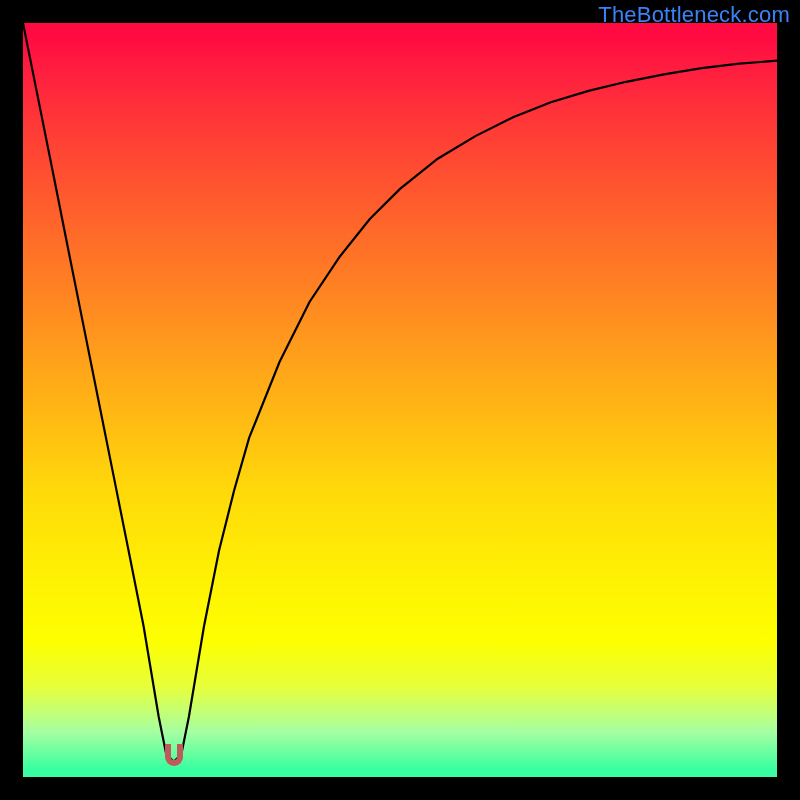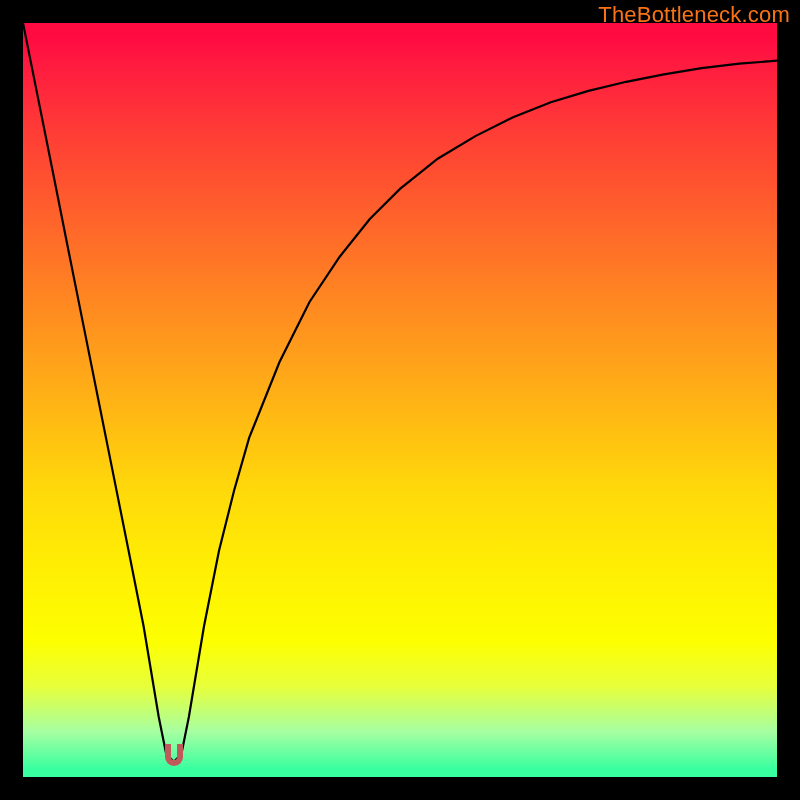--- a/index.html
+++ b/index.html
@@ -31,21 +31,21 @@
       #e7ff3b 88%,
       #a6ffa2 94%,
       #38ff9f 99%,
       #38ff9f 100%
     );
   }
   .watermark {
     position: absolute;
     top: 2px;
     right: 10px;
-    color: #f97316;
+    color: #3b82f6;
     font-size: 22px;
     letter-spacing: 0.2px;
     user-select: none;
   }
   svg.curve {
     position: absolute;
     left: 0;
     top: 0;
     width: 754px;
     height: 754px;

